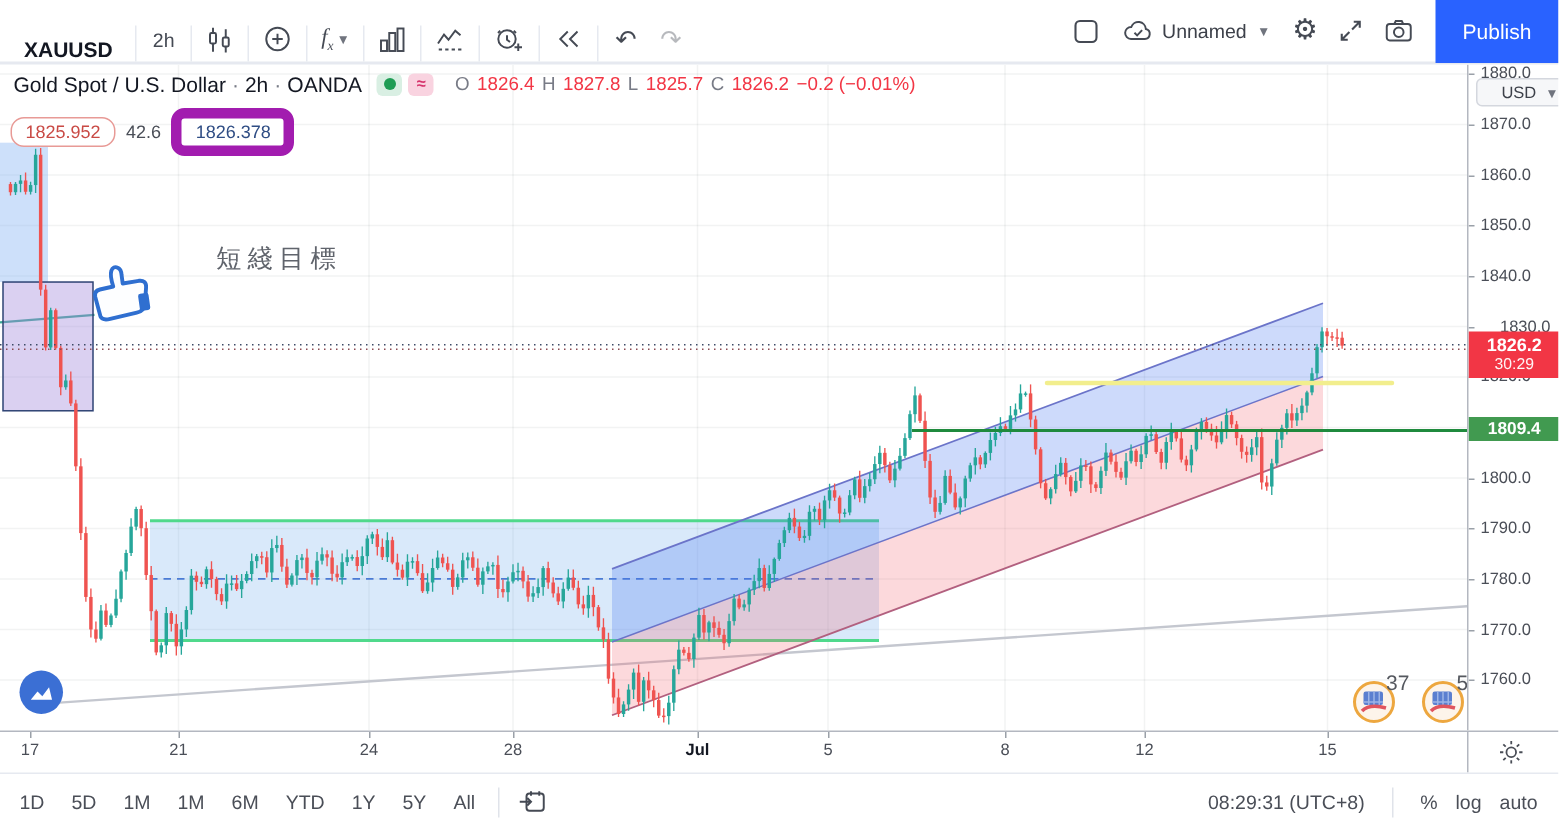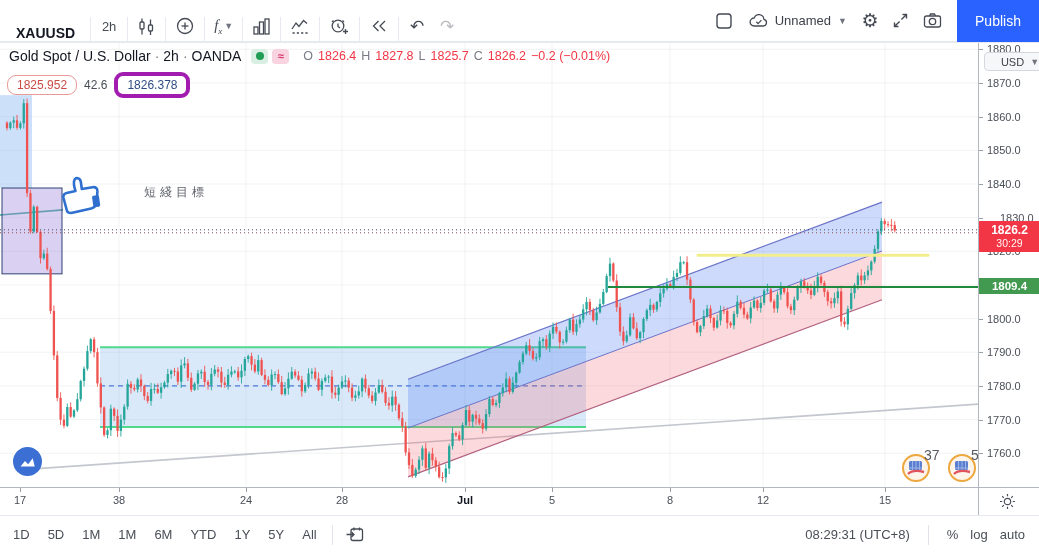--- a/index.html
+++ b/index.html
@@ -26,23 +26,23 @@
 .legend{position:absolute;left:9px;top:5px;display:flex;align-items:center;font-size:14px;gap:4px;z-index:5;white-space:nowrap}
 .lg-dot-pill{width:17px;height:15px;border-radius:4px;background:#d9efe3;display:flex;align-items:center;justify-content:center;margin-left:6px}
 .lg-dot{width:8px;height:8px;border-radius:50%;background:#1f9d55}
 .lg-flag{width:17px;height:15px;border-radius:4px;background:#f9d3e0;color:#d6336c;font-size:11px;font-weight:700;display:flex;align-items:center;justify-content:center}
 .ohlc{display:flex;gap:5px;font-size:12.5px;margin-left:10px}
 .ohlc .k{color:#787b86}
 .ohlc .v{color:#f23645}
 .pills{position:absolute;left:7px;top:29px;display:flex;align-items:center;gap:7px;font-size:12px;z-index:5}
 .pill{border-radius:9px;padding:2px 9px;background:#fff}
 .pill.red{border:1px solid #e89a96;color:#c94a45}
-.pill.blue{border:4px solid #a21caf;color:#2f4d84}
+.pill.blue{border:7px solid #a21caf;color:#2f4d84}
 .midval{color:#4a4e57}
-.anno{position:absolute;left:144px;top:141px;font-size:12px;letter-spacing:4px;color:#60646c;z-index:4}
+.anno{position:absolute;left:144px;top:118px;font-size:17px;letter-spacing:4px;color:#60646c;z-index:4}
 .thumb{position:absolute;left:54px;top:130px;z-index:4}
 .mtn{position:absolute;left:13px;top:404px;width:29px;height:29px;border-radius:50%;background:#3b6fd4;display:flex;align-items:center;justify-content:center;z-index:4;cursor:pointer}
 .bub{position:absolute;width:28px;height:28px;border-radius:50%;border:2px solid #eda73f;background:#fdf4ea;z-index:4;cursor:pointer;display:flex;align-items:center;justify-content:center;overflow:hidden}
 .bub-badge{position:absolute;font-size:14px;color:#55585f;z-index:5}
 
 .paxis{position:relative;width:61px;height:444px;border-left:1px solid #b3b7c0;font-size:11px;color:#4a4e57;overflow:hidden;background:#fff;cursor:ns-resize}
 .ptick{position:absolute;left:8px;transform:translateY(-50%);white-space:nowrap}
 .pdash{position:absolute;left:0;width:4px;height:1px;background:#9aa0a8}
 .usd{position:absolute;left:5px;top:9px;width:72px;height:19px;border:1px solid #d4d7de;border-radius:4px;background:#f6f7f9;display:flex;align-items:center;justify-content:center;gap:4px;font-size:11px;color:#3d414a;cursor:pointer}
 .lastlabel{position:absolute;left:0;top:178px;width:61px;background:#f23645;color:#fff;text-align:center;z-index:3;padding:2px 0 3px}
@@ -863,21 +863,21 @@
   <div class="taxis" id="taxis">
     <div class="vext"></div>
     <span class="sun">
       <svg width="17" height="17" viewBox="0 0 17 17" fill="none" stroke="#4a4e57" stroke-width="1.2">
           <circle cx="8.5" cy="8.5" r="3.2"></circle>
           <path d="M8.5 1v2.2M8.5 13.8V16M1 8.5h2.2M13.8 8.5H16M3.2 3.2l1.6 1.6M12.2 12.2l1.6 1.6M13.8 3.2l-1.6 1.6M4.8 12.2l-1.6 1.6"></path>
         </svg>
     </span>
   <div class="ttick" style="left: 20px;">17</div>
       <div class="tmark" style="left: 20px;"></div>
-      <div class="ttick" style="left: 119px;">38</div>
+      <div class="ttick" style="left: 119px;">21</div>
       <div class="tmark" style="left: 119px;"></div>
       <div class="ttick" style="left: 246px;">24</div>
       <div class="tmark" style="left: 246px;"></div>
       <div class="ttick" style="left: 342px;">28</div>
       <div class="tmark" style="left: 342px;"></div>
       <div class="ttick b" style="left: 465px;">Jul</div>
       <div class="tmark" style="left: 465px;"></div>
       <div class="ttick" style="left: 552px;">5</div>
       <div class="tmark" style="left: 552px;"></div>
       <div class="ttick" style="left: 670px;">8</div>

